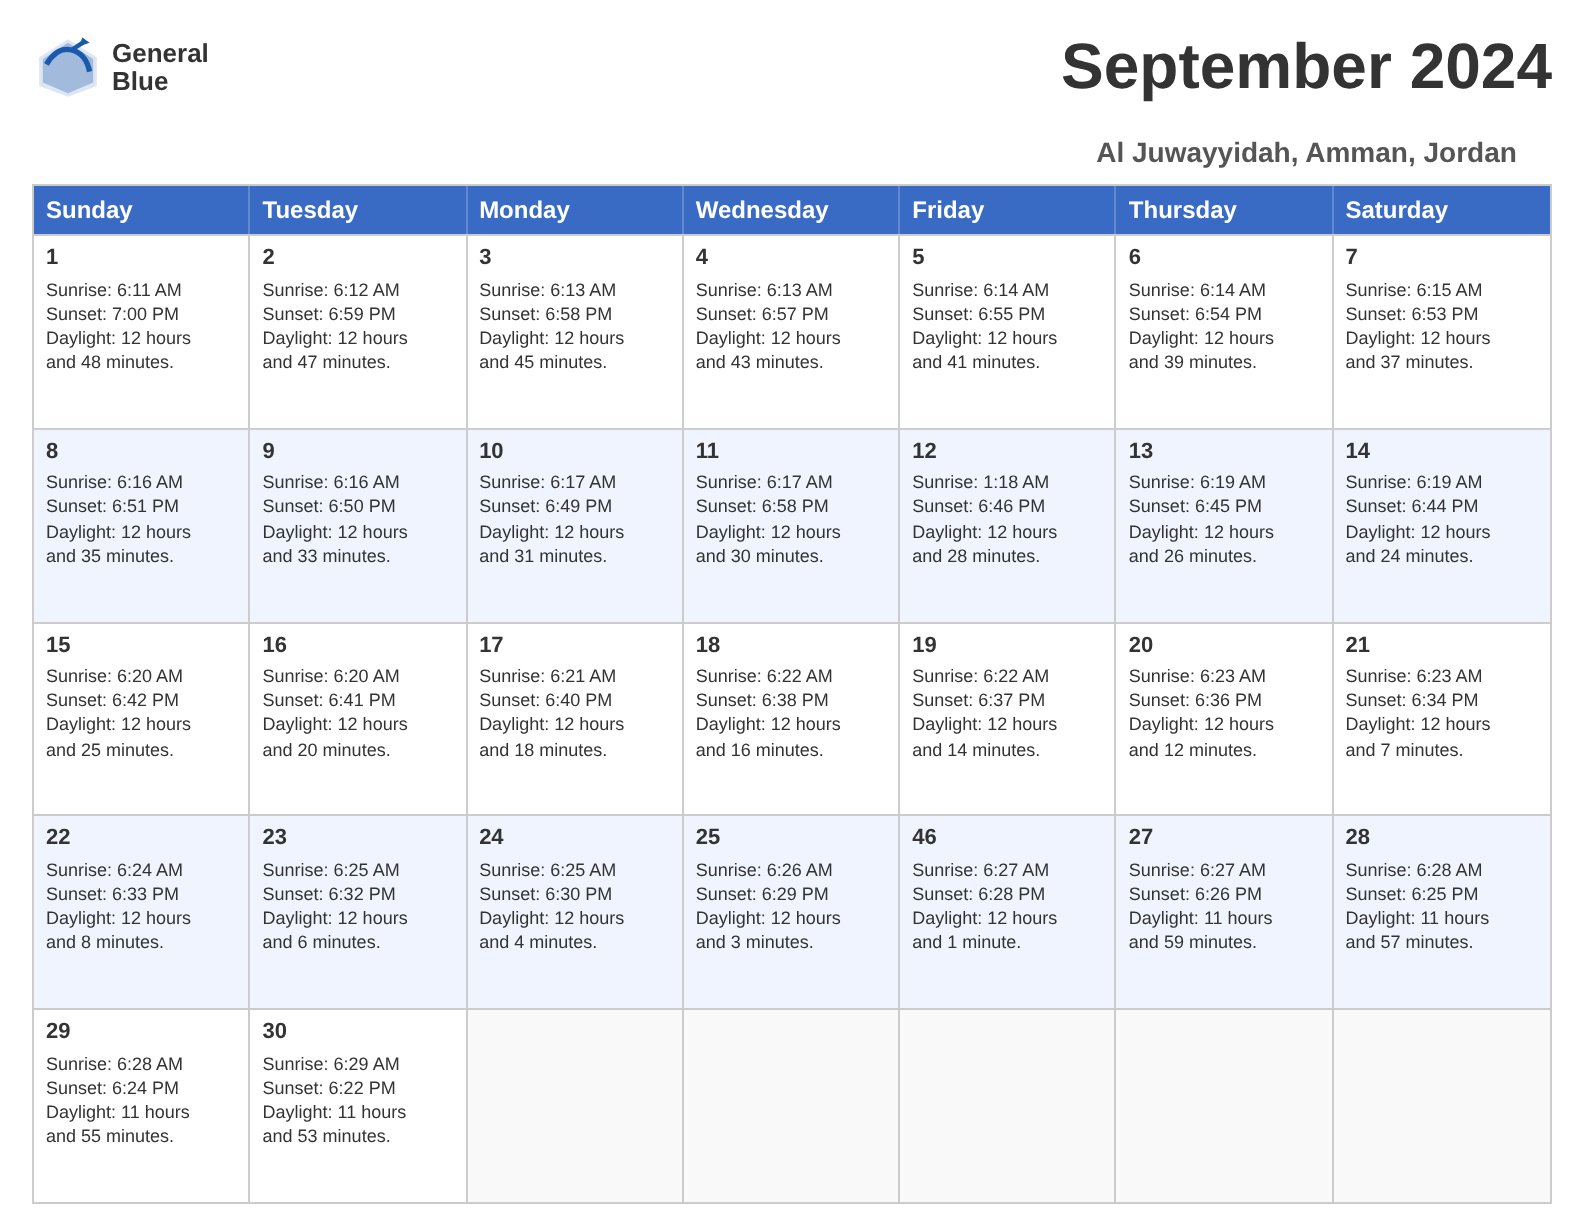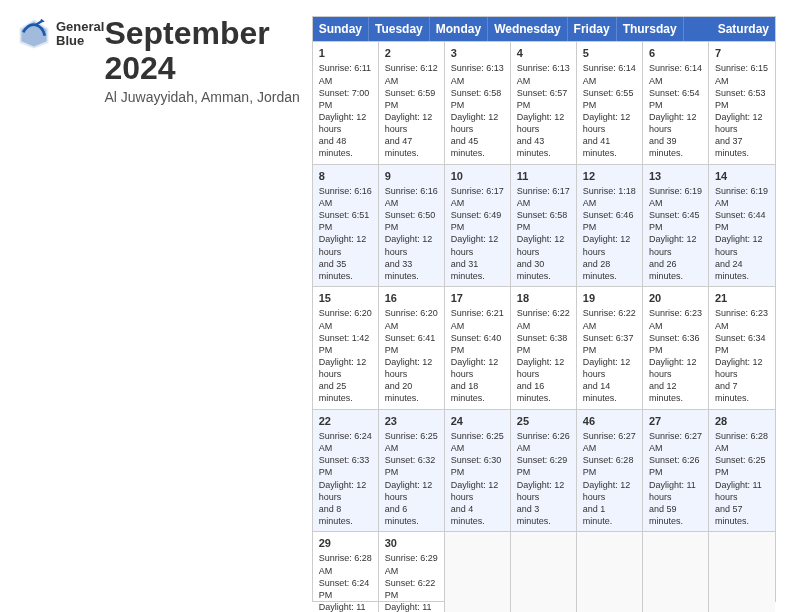--- a/index.html
+++ b/index.html
@@ -8,21 +8,21 @@
       height: 612px;
       font-family: Arial, sans-serif;
       background: #fff;
       overflow: hidden;
     }
     .page {
       width: 792px;
       height: 612px;
       padding: 16px 16px 10px 16px;
       display: flex;
-      flex-direction: row;
+      flex-direction: column;
     }
     .header {
       display: flex;
       align-items: flex-start;
       justify-content: space-between;
       margin-bottom: 8px;
     }
     .logo {
       display: flex;
       align-items: center;
@@ -34,54 +34,54 @@
       font-size: 13px;
       font-weight: bold;
       line-height: 1.1;
       color: #333;
     }
     .logo-icon {
       width: 36px;
       height: 36px;
     }
     .title-block {
-      text-align: left;
+      text-align: center;
     }
     .main-title {
       font-size: 32px;
       font-weight: bold;
       color: #333;
       line-height: 1.1;
     }
     .subtitle {
       font-size: 14px;
       color: #555;
-      margin-top: 3px;
+      margin-top: 17px;
+      font-weight: bold;
     }
     .calendar {
       flex: 1;
       display: flex;
       flex-direction: column;
       border: 1px solid #ccc;
-      align-items: flex-end;
     }
     .cal-header {
       display: grid;
       grid-template-columns: repeat(7, 1fr);
       background: #3a6bc4;
     }
     .cal-header-cell {
       color: #fff;
       font-size: 12px;
       font-weight: bold;
       padding: 5px 6px;
       text-align: left;
       border-right: 1px solid rgba(255,255,255,0.2);
     }
-    .cal-header-cell:last-child { border-right: none; margin-left: 28px; }
+    .cal-header-cell:last-child { border-right: none; }
     .cal-body {
       display: flex;
       flex-direction: column;
       flex: 1;
     }
     .cal-row {
       display: grid;
       grid-template-columns: repeat(7, 1fr);
       flex: 1;
       border-top: 1px solid #ccc;
@@ -248,21 +248,21 @@
           <p>Sunset: 6:44 PM</p>
           <p>Daylight: 12 hours</p>
           <p>and 24 minutes.</p>
         </div>
       </div>
 
       <div class="cal-row">
         <div class="cal-cell">
           <div class="day-num">15</div>
           <p>Sunrise: 6:20 AM</p>
-          <p>Sunset: 1:42 PM</p>
+          <p>Sunset: 6:42 PM</p>
           <p>Daylight: 12 hours</p>
           <p>and 25 minutes.</p>
         </div>
         <div class="cal-cell">
           <div class="day-num">16</div>
           <p>Sunrise: 6:20 AM</p>
           <p>Sunset: 6:41 PM</p>
           <p>Daylight: 12 hours</p>
           <p>and 20 minutes.</p>
         </div>

